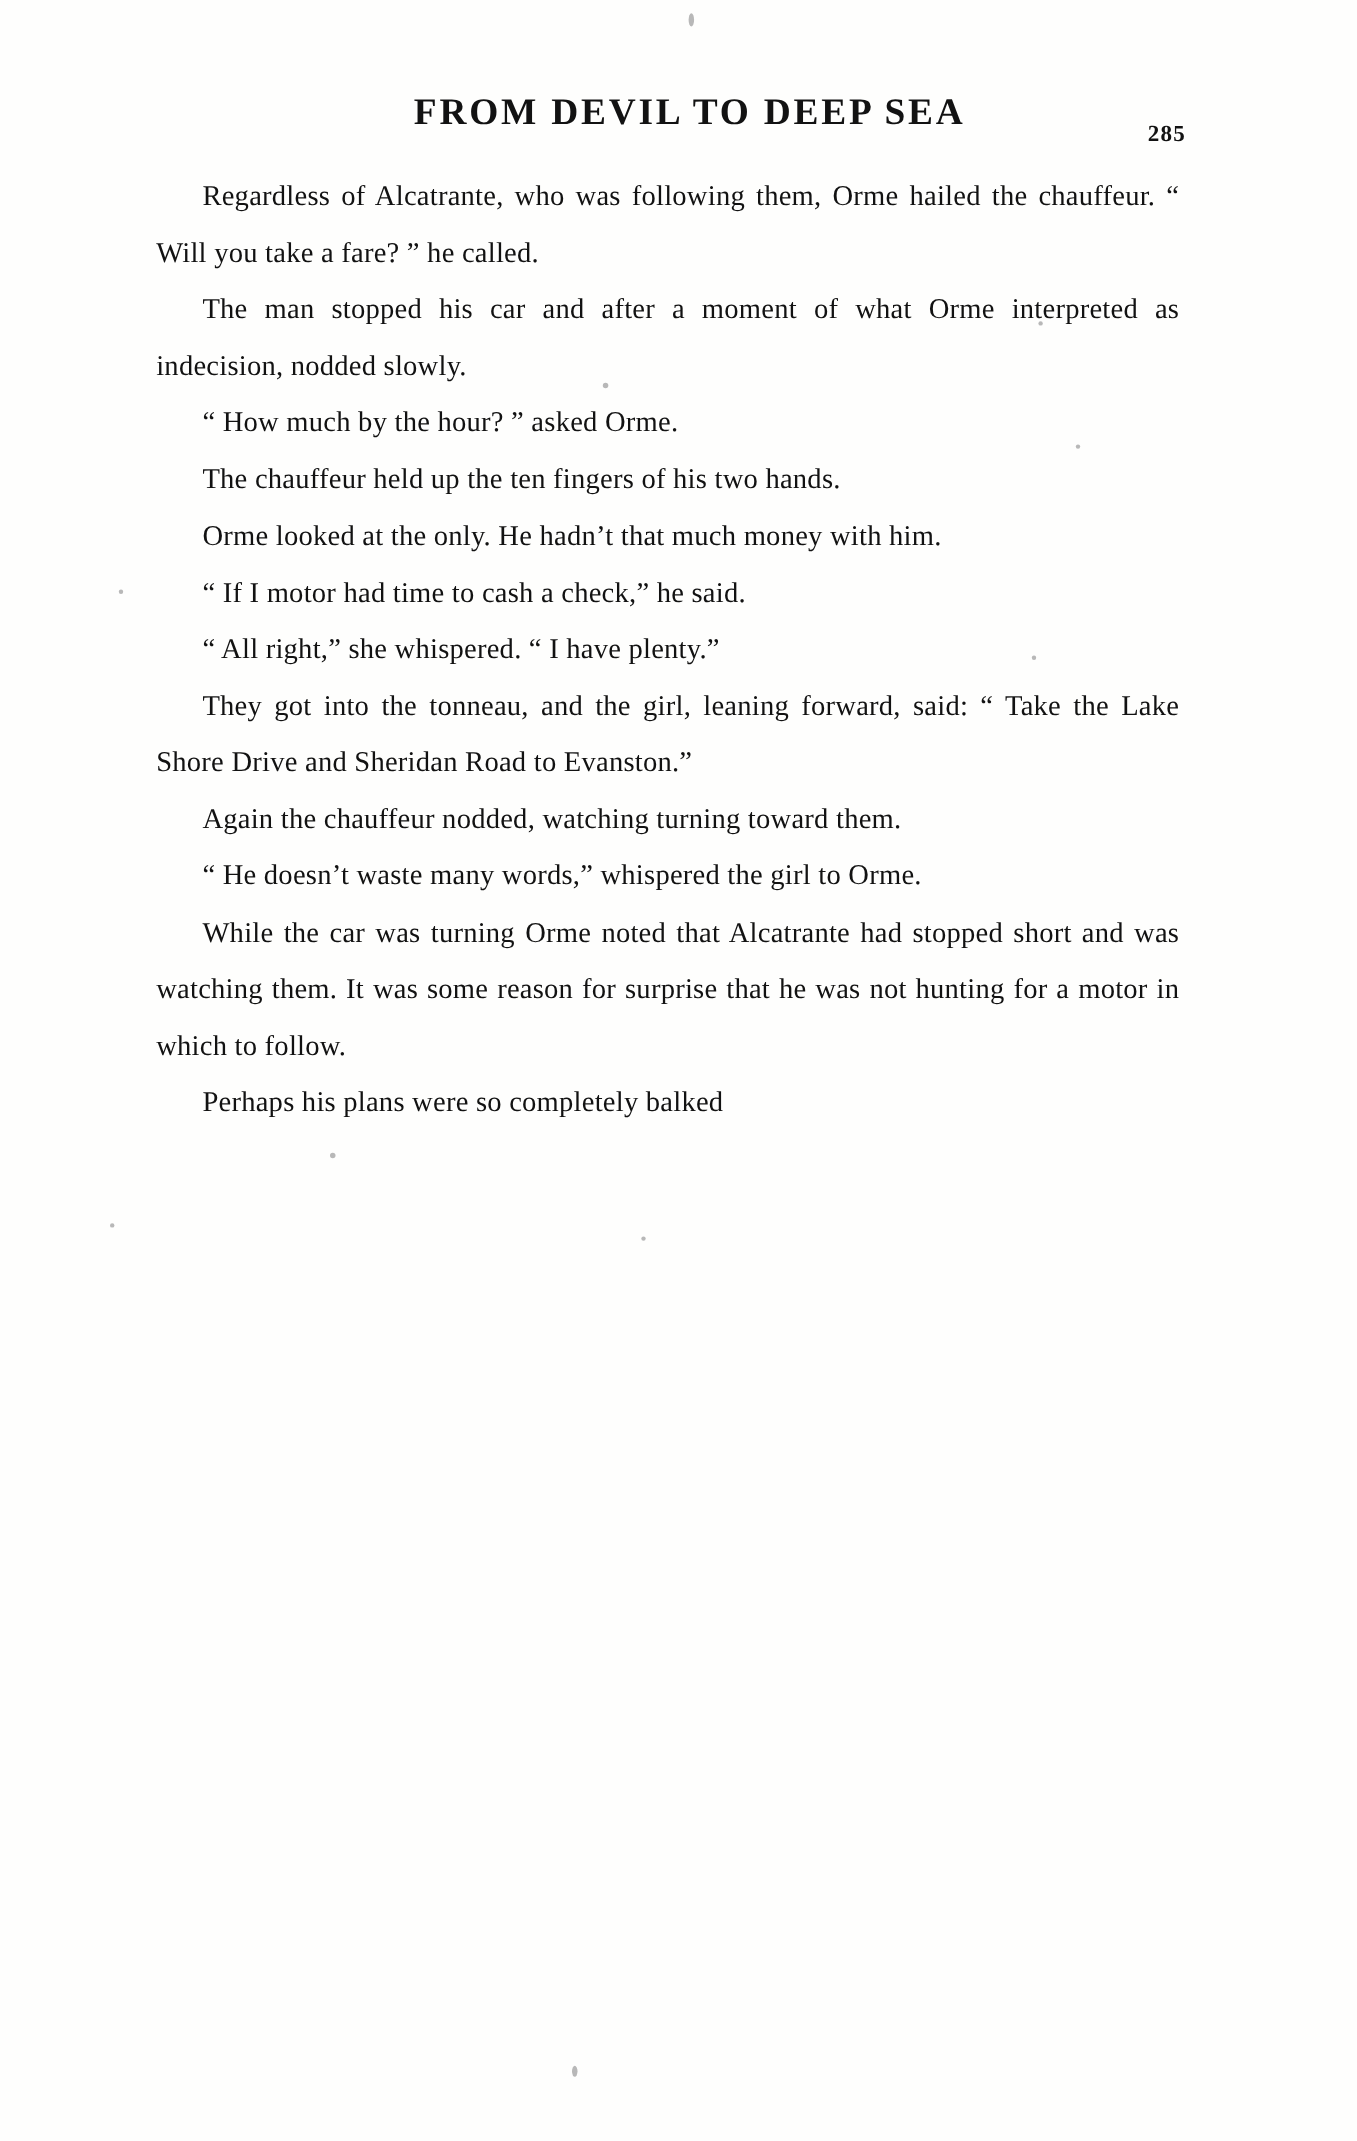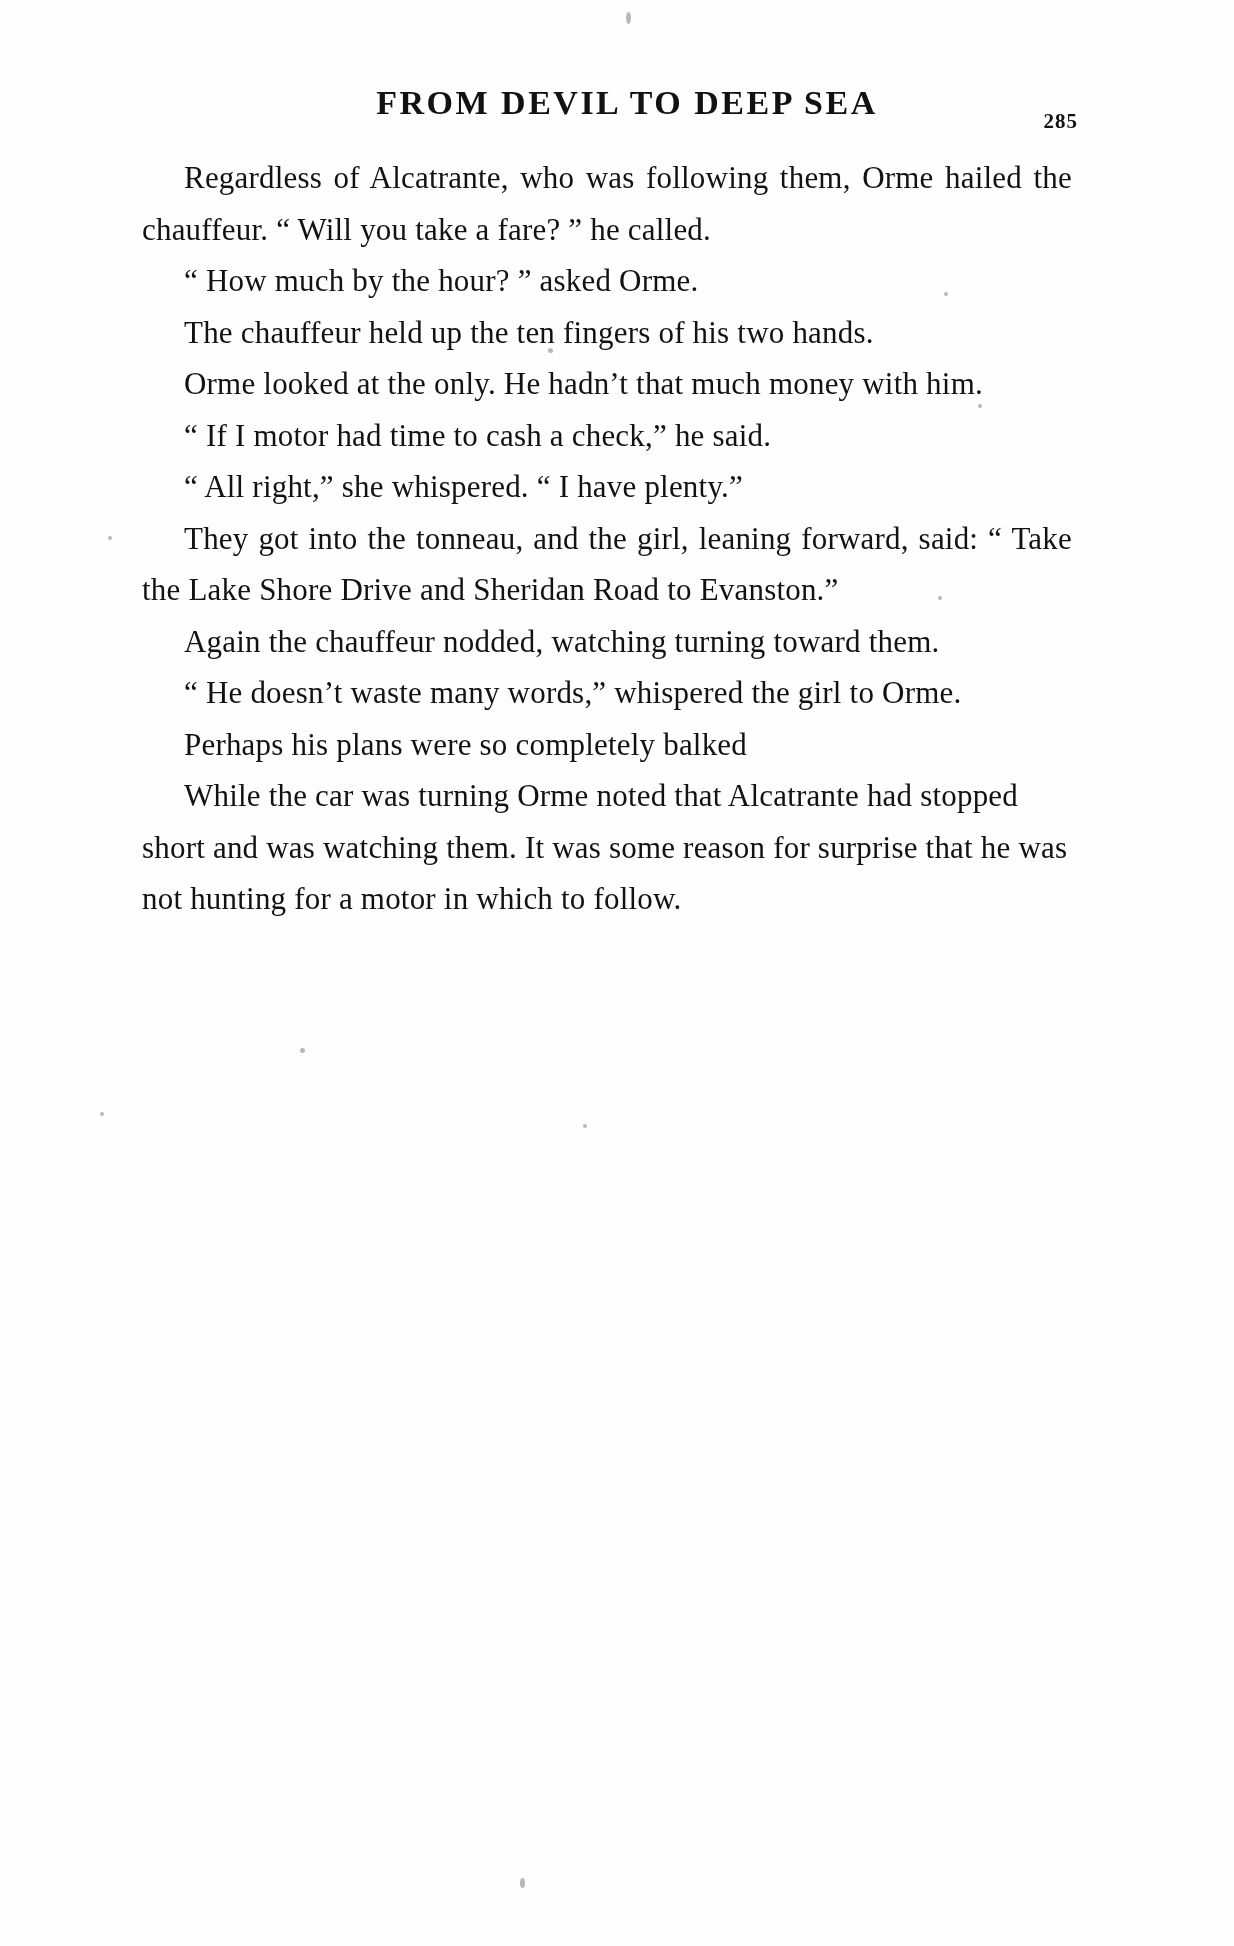--- a/index.html
+++ b/index.html
@@ -55,21 +55,21 @@
     bottom: 2px;
     font-size: 21px;
     font-weight: 700;
     letter-spacing: 1px;
   }
   .body-text {
     margin-top: 16px;
   }
   p.para {
     margin: 0;
-    font-size: 31px;
+    font-size: 26px;
     line-height: 51.5px;
     text-align: justify;
     text-indent: 42px;
     -webkit-hyphens: none;
     hyphens: none;
     letter-spacing: 0.2px;
   }
   p.para:last-child {
     text-align: left;
   }
@@ -92,26 +92,27 @@
 
   <div class="content">
 
     <div class="running-head">
       <span class="title">FROM DEVIL TO DEEP SEA</span>
       <span class="folio">285</span>
     </div>
 
     <div class="body-text">
       <p class="para">Regardless of Alcatrante, who was following them, Orme hailed the chauffeur. “ Will you take a fare? ” he called.</p>
+      <p class="para">The man stopped his car and after a moment of what Orme interpreted as indecision, nodded slowly.</p>
       <p class="para">“ How much by the hour? ” asked Orme.</p>
       <p class="para">The chauffeur held up the ten fingers of his two hands.</p>
       <p class="para">Orme looked at the only. He hadn’t that much money with him.</p>
       <p class="para">“ If I motor had time to cash a check,” he said.</p>
       <p class="para">“ All right,” she whispered. “ I have plenty.”</p>
       <p class="para">They got into the tonneau, and the girl, leaning forward, said: “ Take the Lake Shore Drive and Sheridan Road to Evanston.”</p>
       <p class="para">Again the chauffeur nodded, watching turning toward them.</p>
       <p class="para">“ He doesn’t waste many words,” whispered the girl to Orme.</p>
+      <p class="para">While the car was turning Orme noted that Alcatrante had stopped short and was watching them. It was some reason for surprise that he was not hunting for a motor in which to follow.</p>
       <p class="para">Perhaps his plans were so completely balked</p>
-      <p class="para">While the car was turning Orme noted that Alcatrante had stopped short and was watching them. It was some reason for surprise that he was not hunting for a motor in which to follow.</p>
     </div>
 
   </div>
 </div>
 
 </body></html>

